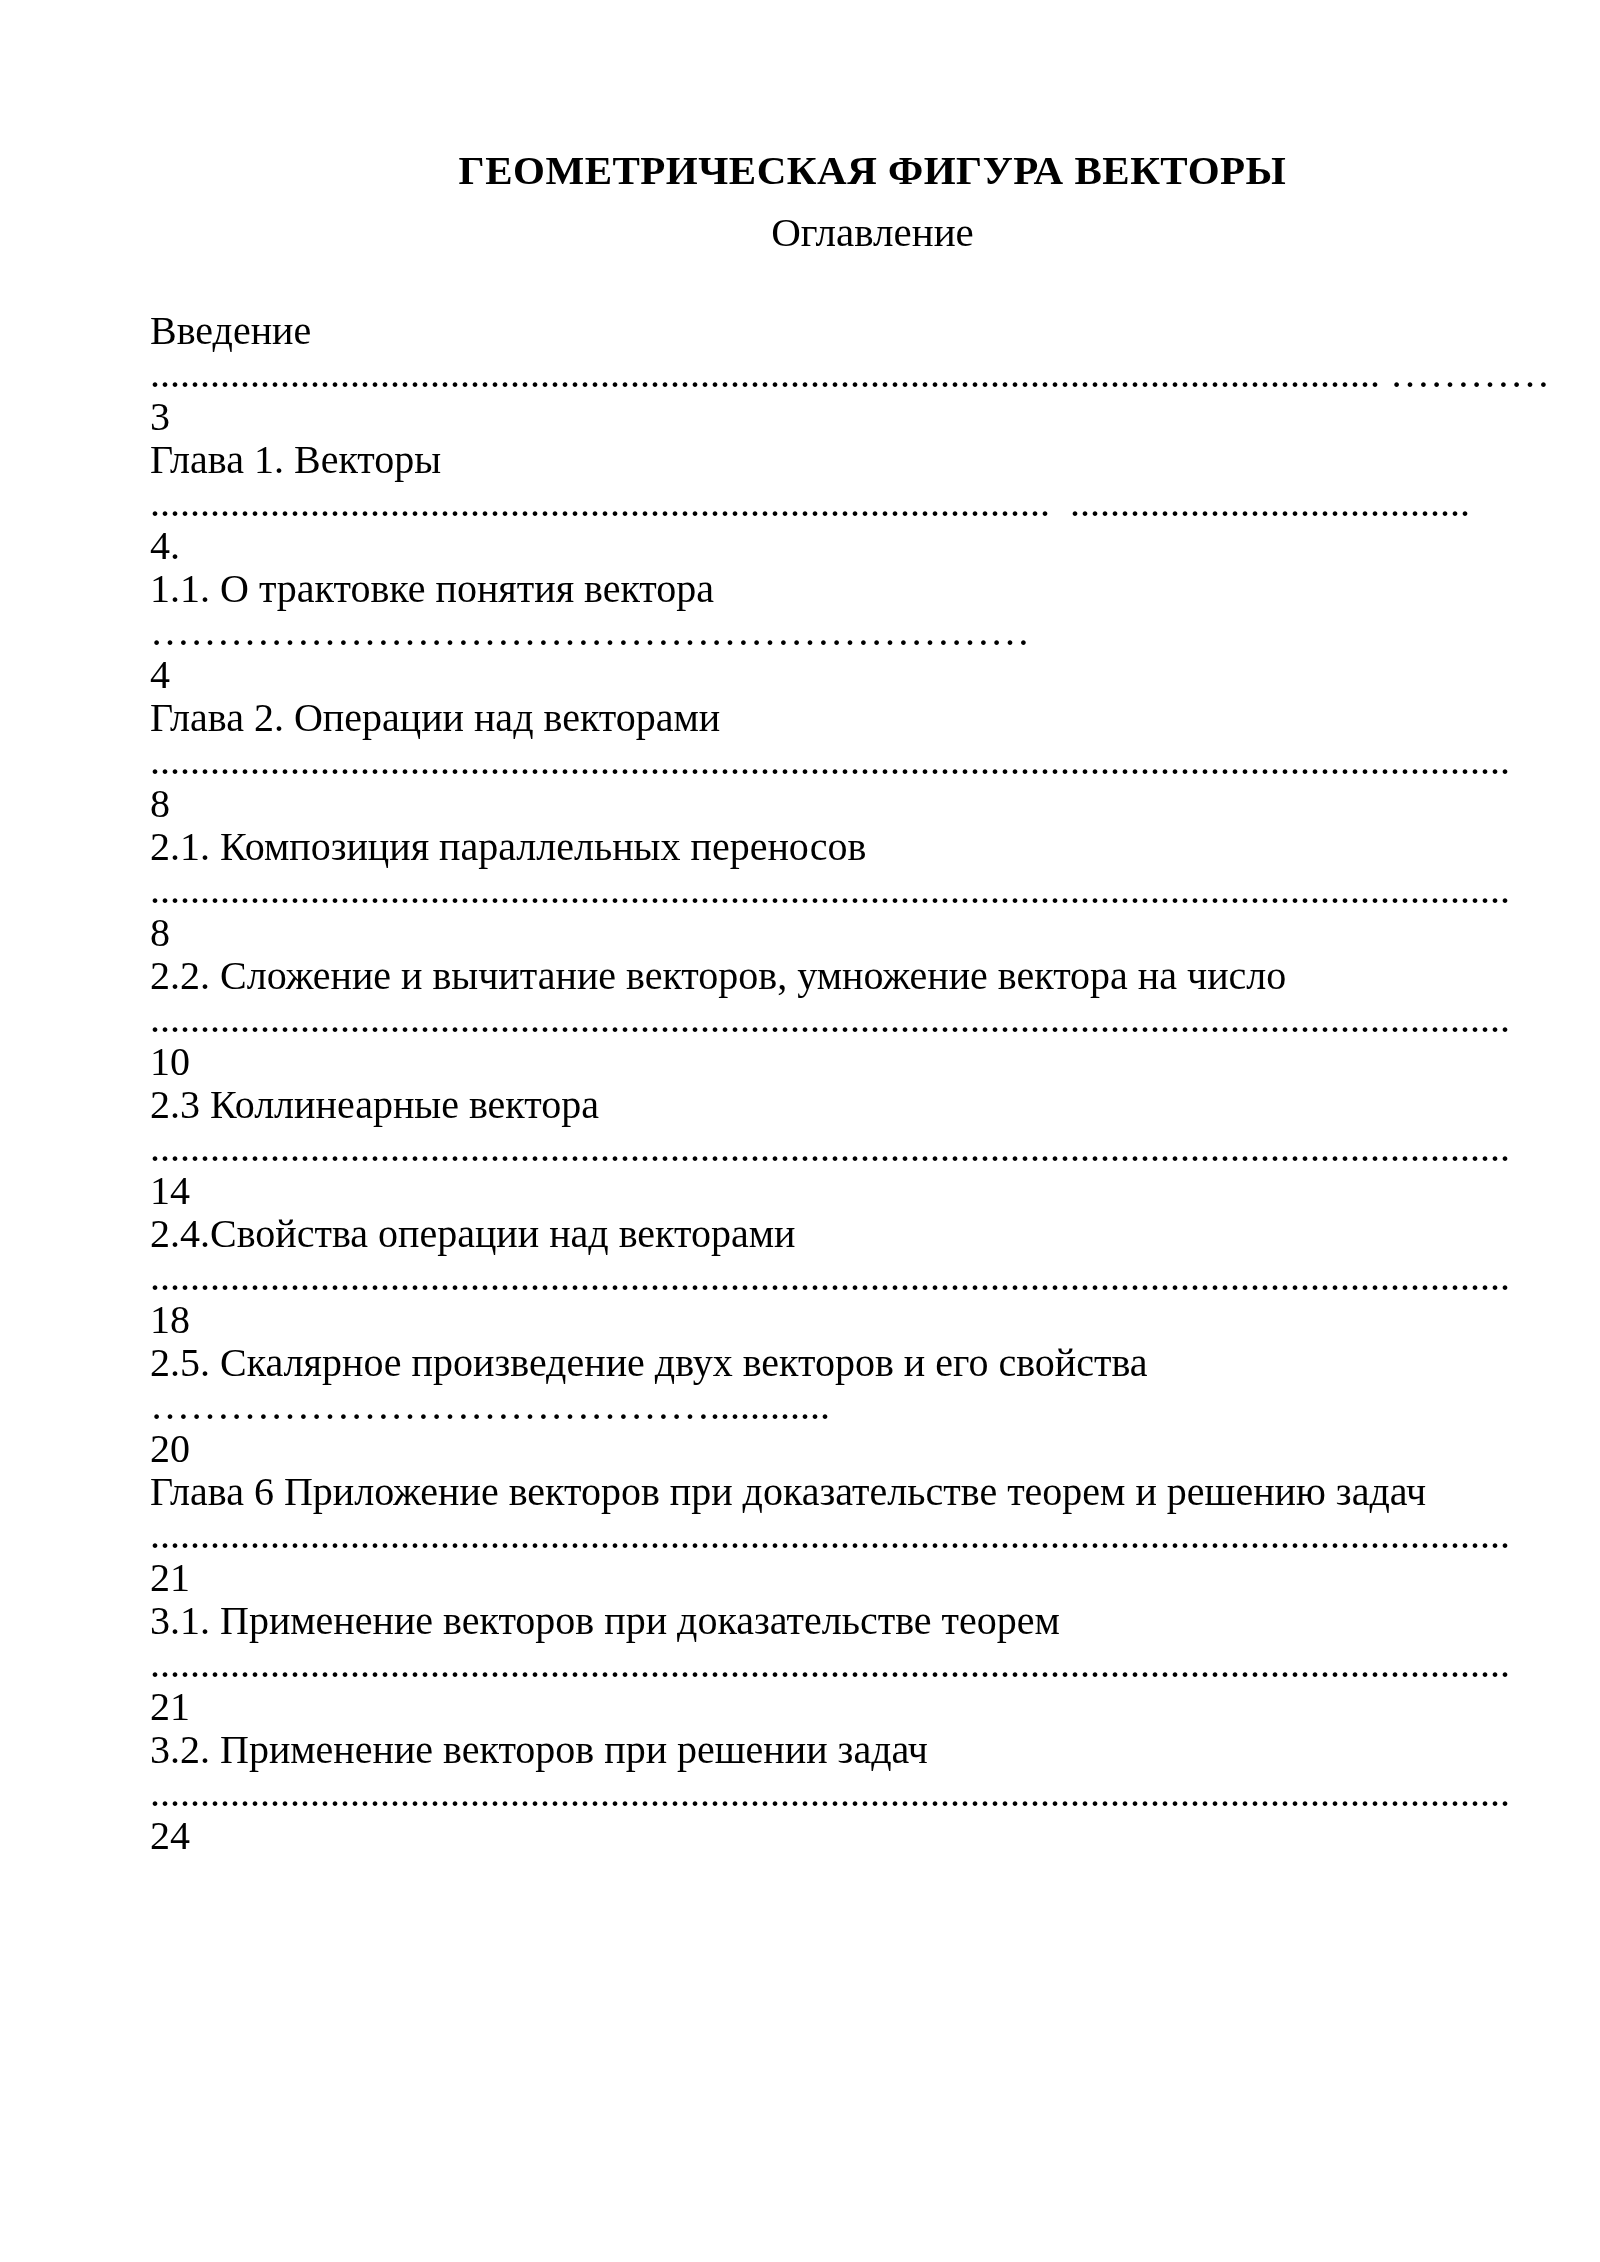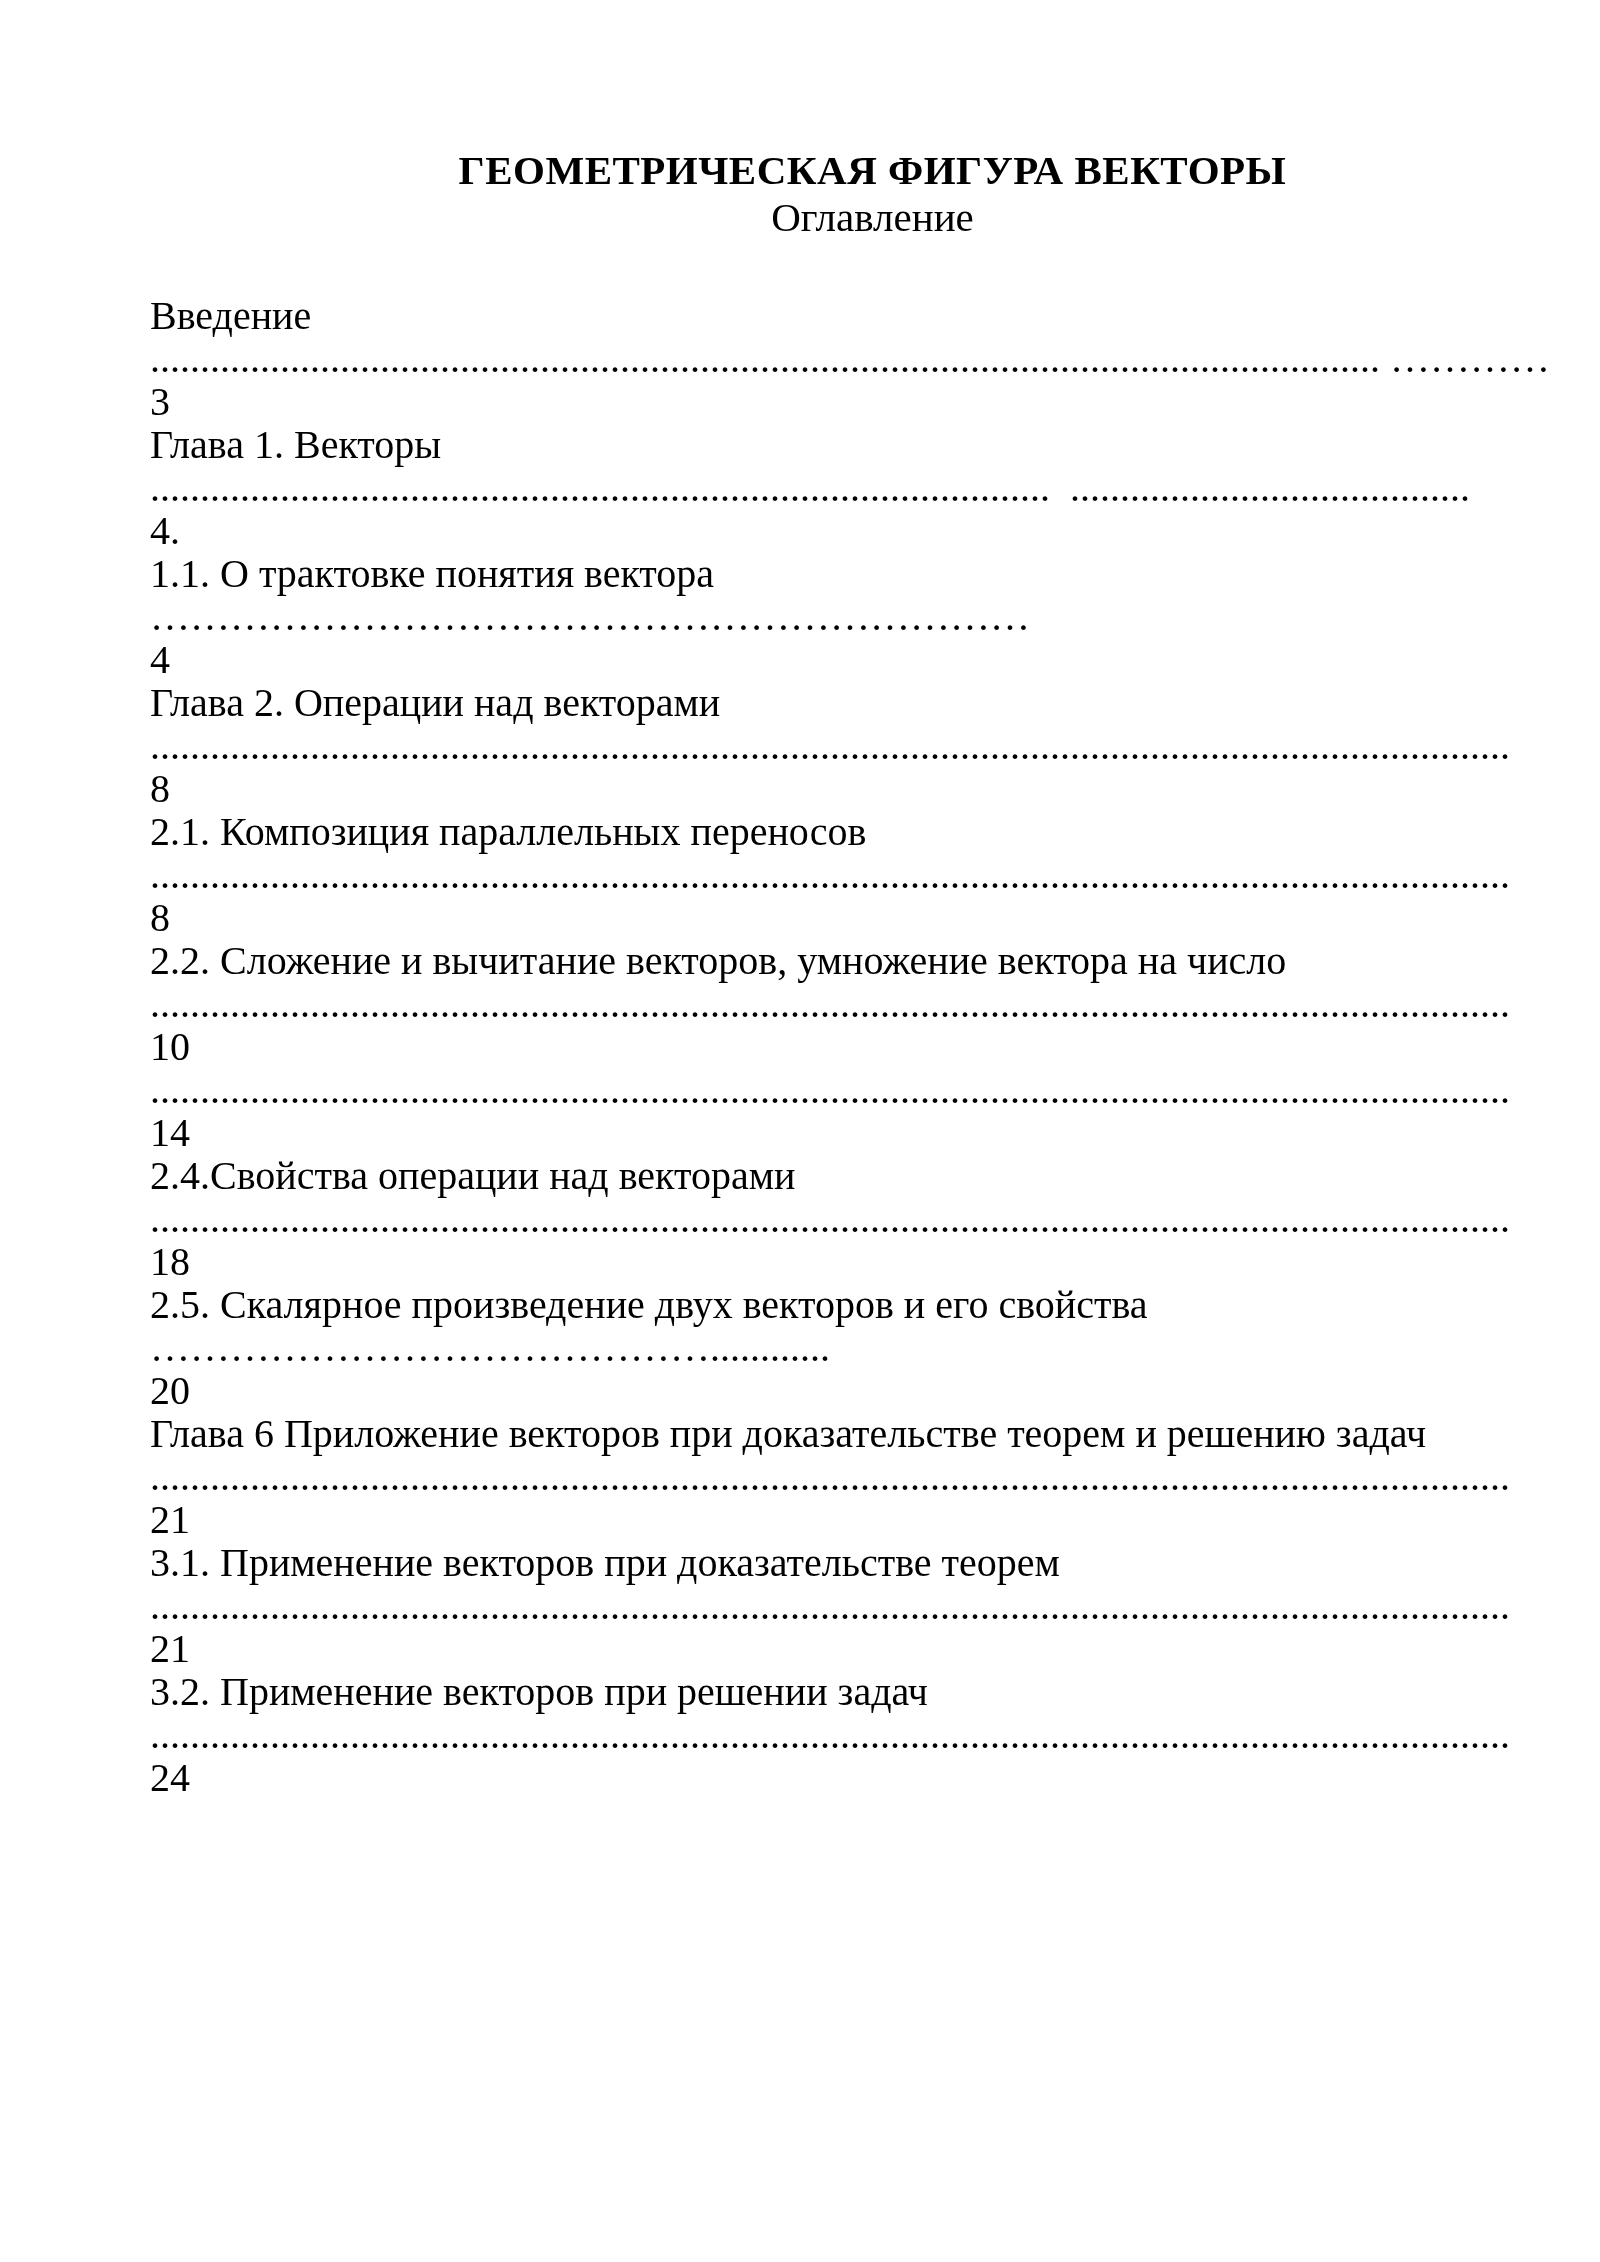--- a/index.html
+++ b/index.html
@@ -26,20 +26,21 @@
     text-align: center;
     font-size: 41px;
     line-height: 47px;
   }
   .doc-title {
     font-weight: bold;
     letter-spacing: 0.5px;
   }
   .doc-subtitle {
     font-weight: normal;
+    margin-top: 15px;
   }
   .toc {
     margin-top: 53px;
     font-size: 40px;
     line-height: 43px;
   }
   .toc-row {
     display: flex;
     align-items: baseline;
     width: 100%;
@@ -103,20 +104,21 @@
       <span class="toc-page">8</span>
     </div>
 
     <div class="toc-row">
       <span class="toc-label">2.2. Сложение и вычитание векторов, умножение вектора на число</span>
       <span class="toc-leader">........................................................................................................................................</span>
       <span class="toc-page">10</span>
     </div>
 
     <div class="toc-row">
+      <span class="toc-label">2.3 Коллинеарные вектора </span>
       <span class="toc-leader">........................................................................................................................................</span>
       <span class="toc-page">14</span>
     </div>
 
     <div class="toc-row">
       <span class="toc-label">2.4.Свойства операции над векторами </span>
       <span class="toc-leader">........................................................................................................................................</span>
       <span class="toc-page">18</span>
     </div>
 

